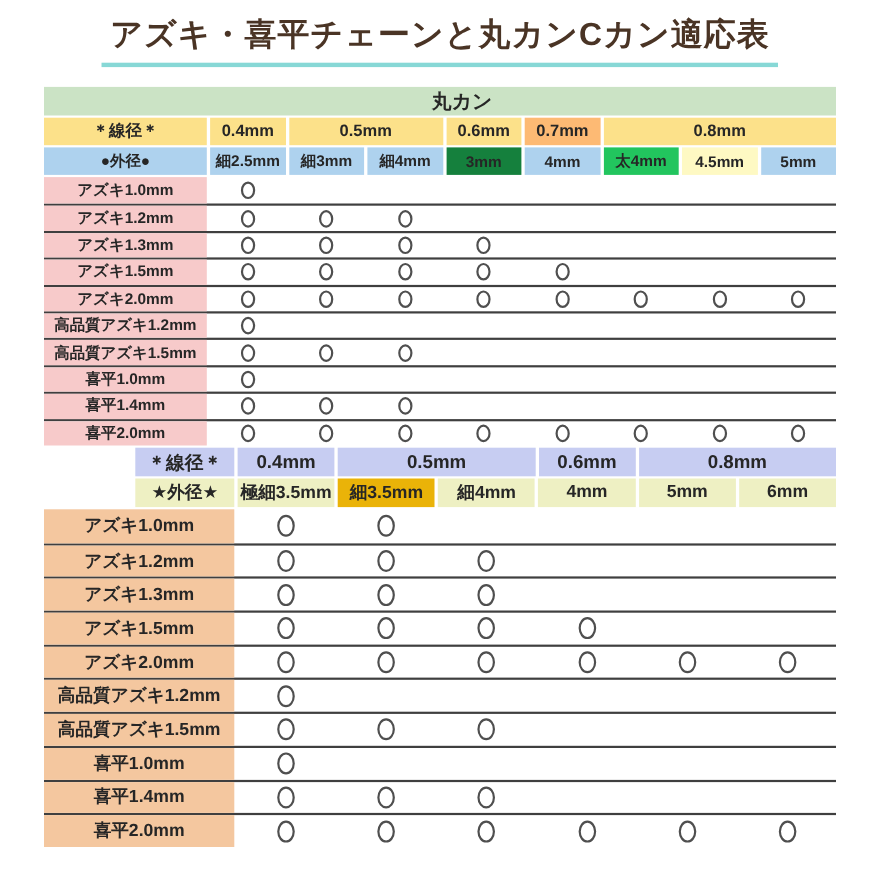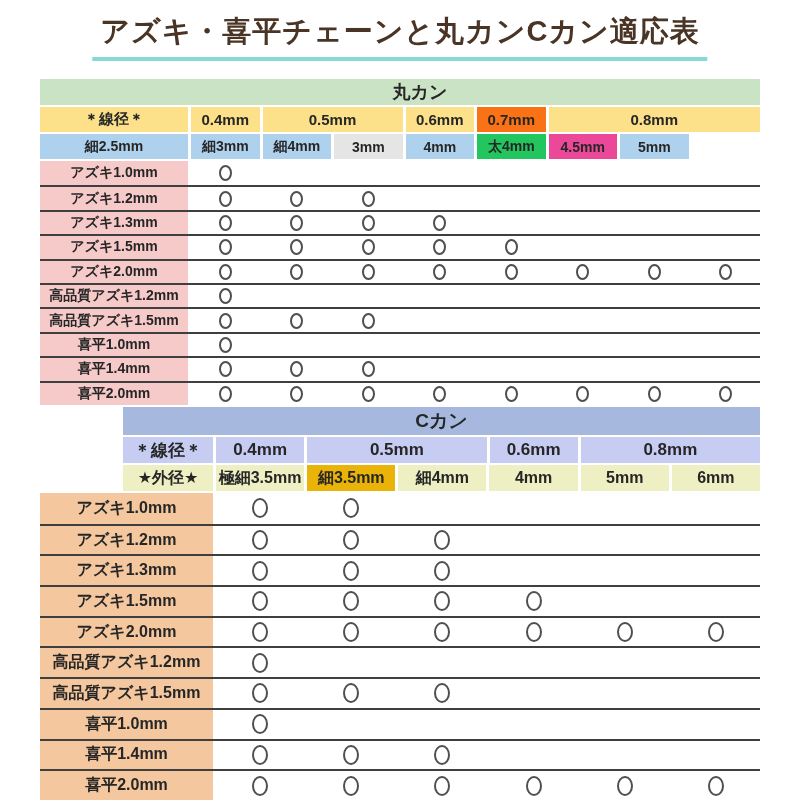--- a/index.html
+++ b/index.html
@@ -84,31 +84,32 @@
 
 <h1 class="page-title" style="color: rgb(74, 52, 37); border-bottom-color: rgb(135, 216, 214);">アズキ・喜平チェーンと丸カンCカン適応表</h1>
 <div id="tables">
     <div class="ctable" id="table-0">
       <div class="t-title" style="background: rgb(203, 227, 197); padding-left: 40px;">丸カン</div>
       <div class="hdr-grid hdr-row wire-row">
         <div class="cell" style="background: rgb(252, 225, 138);">＊線径＊</div>
         <div class="cell" style="background: rgb(252, 225, 138); grid-column: span 1;">0.4mm</div>
         <div class="cell" style="background: rgb(252, 225, 138); grid-column: span 2;">0.5mm</div>
         <div class="cell" style="background: rgb(252, 225, 138); grid-column: span 1;">0.6mm</div>
-        <div class="cell" style="background: #f97316; grid-column: span 1;">0.7mm</div>
+        <div class="cell" style="background: #fdba74; grid-column: span 1;">0.7mm</div>
         <div class="cell" style="background: rgb(252, 225, 138); grid-column: span 3;">0.8mm</div>
       </div>
       <div class="hdr-grid hdr-row outer-row">
+        <div class="cell" style="background: rgb(174, 210, 238);">●外径●</div>
         <div class="cell" style="background: rgb(174, 210, 238); text-align: center;">細2.5mm</div>
         <div class="cell" style="background: rgb(174, 210, 238);">細3mm</div>
         <div class="cell" style="background: rgb(174, 210, 238);">細4mm</div>
-        <div class="cell" style="background: #e5e5e5;">3mm</div>
+        <div class="cell" style="background: #15803d;">3mm</div>
         <div class="cell" style="background: rgb(174, 210, 238);">4mm</div>
         <div class="cell" style="background: #22c55e;">太4mm</div>
-        <div class="cell" style="background: #ec4899;">4.5mm</div>
+        <div class="cell" style="background: #fef9c3;">4.5mm</div>
         <div class="cell" style="background: rgb(174, 210, 238);">5mm</div>
       </div>
       <div class="row-grid body-row">
         <div class="cell chain-label" style="background: rgb(247, 202, 202);">アズキ1.0mm</div>
         <div class="cell">
           <span class="mark"></span>
         </div>
         <div class="cell"></div>
         <div class="cell"></div>
         <div class="cell"></div>
@@ -283,21 +284,20 @@
         </div>
         <div class="cell">
           <span class="mark"></span>
         </div>
         <div class="cell">
           <span class="mark"></span>
         </div>
       </div>
     </div>
     <div class="ctable" id="table-1">
-      <div class="t-title" style="background: rgb(166, 184, 221);">Cカン</div>
       <div class="hdr-grid hdr-row wire-row">
         <div class="cell" style="background: rgb(199, 205, 242);">＊線径＊</div>
         <div class="cell" style="background: rgb(199, 205, 242); grid-column: span 1;">0.4mm</div>
         <div class="cell" style="background: rgb(199, 205, 242); grid-column: span 2;">0.5mm</div>
         <div class="cell" style="background: rgb(199, 205, 242); grid-column: span 1;">0.6mm</div>
         <div class="cell" style="background: rgb(199, 205, 242); grid-column: span 2;">0.8mm</div>
       </div>
       <div class="hdr-grid hdr-row outer-row">
         <div class="cell" style="background: rgb(238, 240, 195);">★外径★</div>
         <div class="cell" style="background: rgb(238, 240, 195);">極細3.5mm</div>

